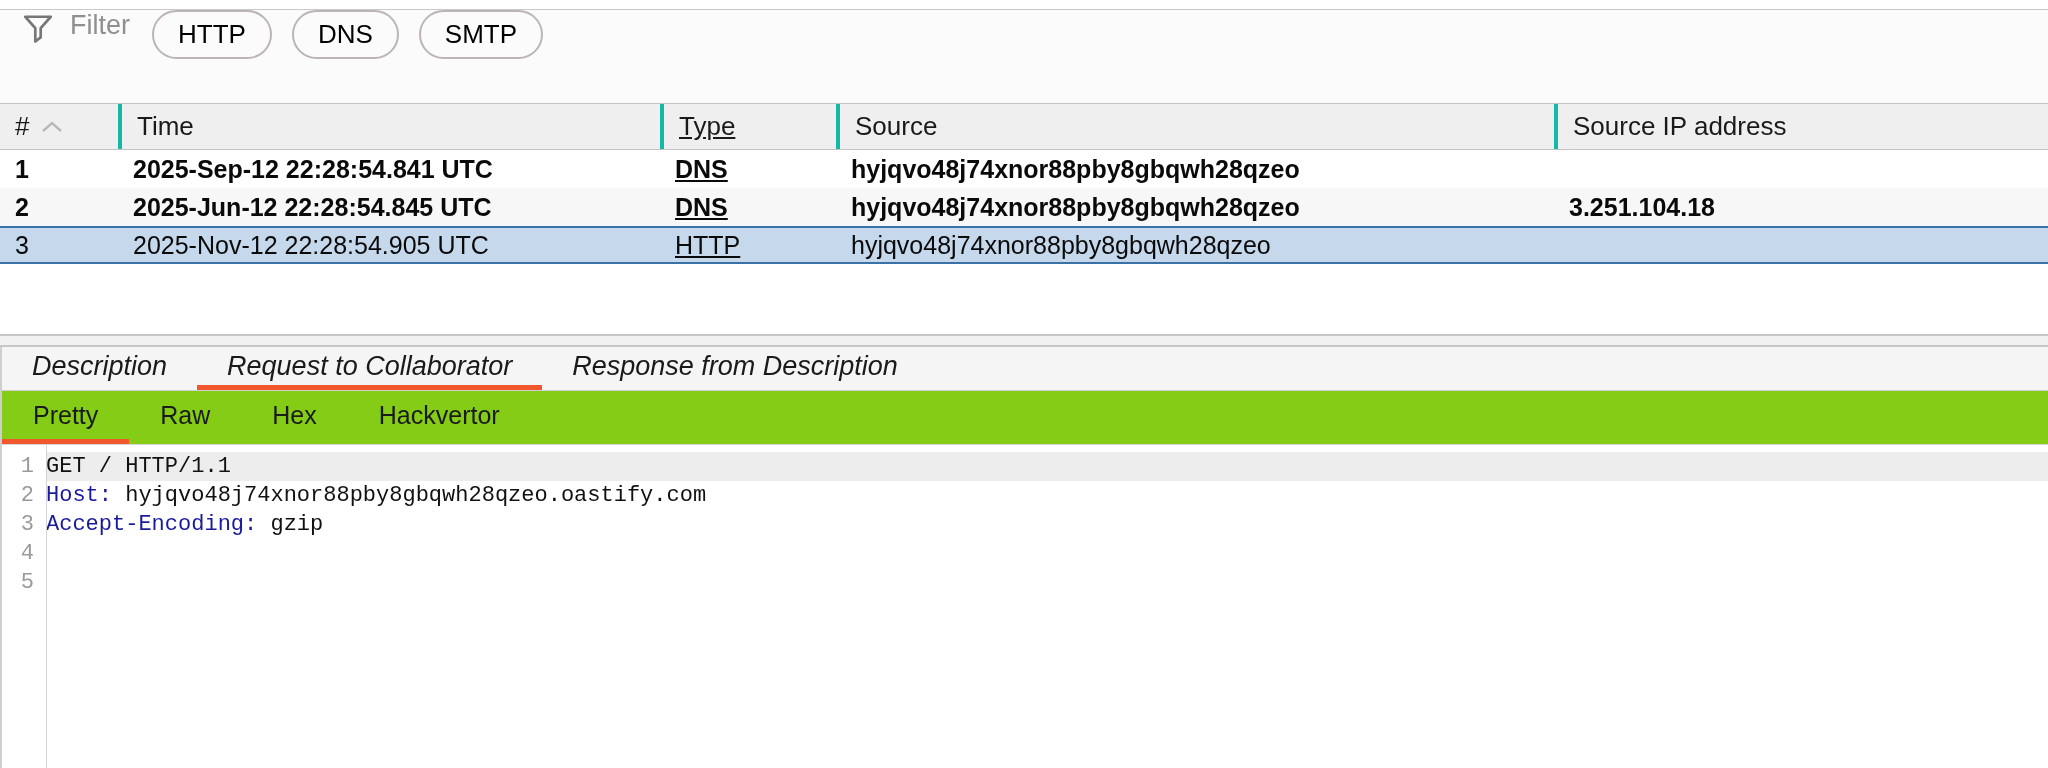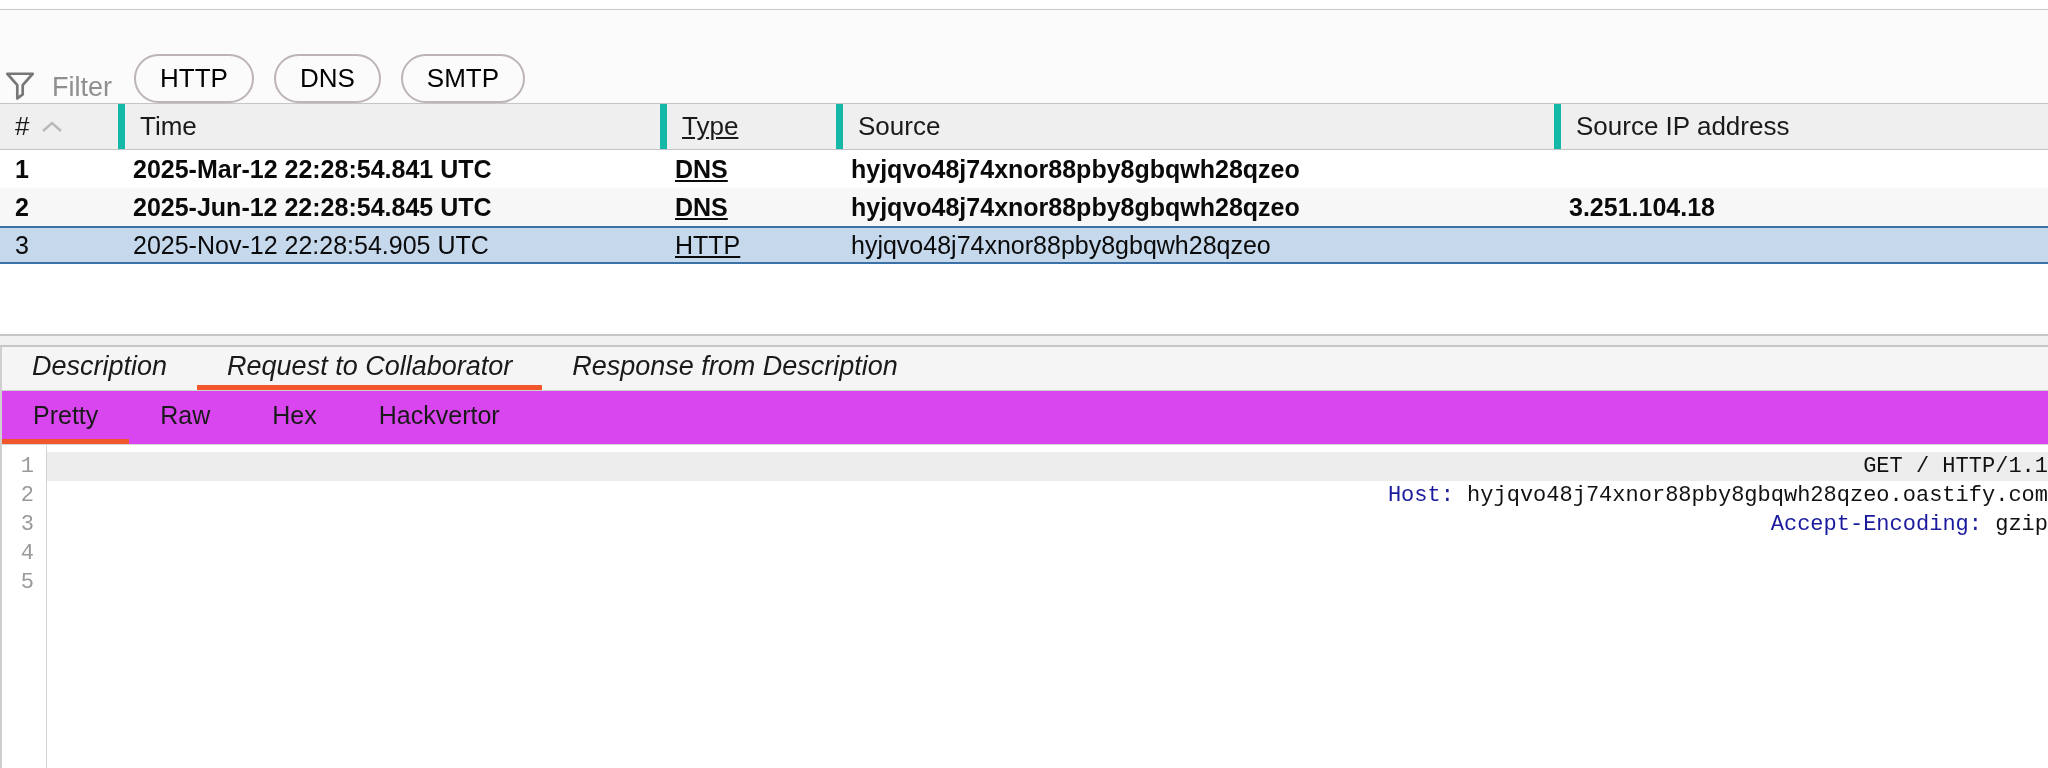--- a/index.html
+++ b/index.html
@@ -8,31 +8,31 @@
     --selection-border:#3a72a8;
     --syntax-header-name:#1a1a9c;
     --line-number:#9a9a9a;
   }
   *{margin:0;padding:0;box-sizing:border-box;}
   html,body{width:2048px;height:768px;overflow:hidden;background:#fff;
     font-family:"Liberation Sans",sans-serif;color:#111;}
   .top-strip{height:10px;background:#fff;border-bottom:1px solid #c9c9c9;}
 
   
-  .filter-bar{height:93px;background:#fbfbfb;display:flex;align-items:flex-end;padding-left:2px;}
+  .filter-bar{height:93px;background:#fbfbfb;display:flex;align-items:flex-start;padding-left:20px;}
   .funnel{width:36px;height:36px;flex:none;}
   .filter-label{color:#8f8f8f;font-size:27px;margin-left:14px;margin-right:22px;}
   .pill{border:2px solid #bdb5b5;border-radius:25px;background:transparent;color:#000;
     font-family:"Liberation Sans",sans-serif;font-size:26px;padding:7px 24px;margin-right:20px;cursor:pointer;}
 
   
   .tbl-header{height:47px;background:#efefef;border-top:1px solid #c6c6c6;border-bottom:1px solid #c3c3c3;
     display:flex;align-items:stretch;font-size:26px;color:#1a1a1a;}
   .hcell{display:flex;align-items:center;padding-left:15px;}
-  .hcell + .hcell{border-left:7px solid #14b8a6;}
+  .hcell + .hcell{border-left:4px solid #14b8a6;}
   .col-num{width:118px;flex:none;}
   .col-time{width:542px;flex:none;}
   .col-type{width:176px;flex:none;text-decoration:underline;}
   .col-payload{width:718px;flex:none;}
   .col-ip{flex:1;}
   .sort-caret{margin-left:12px;display:inline-flex;}
   .trow{height:38px;display:flex;align-items:stretch;font-size:25px;color:#0a0a0a;background:#fff;}
   .trow.alt{background:#f7f7f7;}
   .trow.unread{font-weight:700;}
   .trow .cell{display:flex;align-items:center;padding-left:15px;white-space:nowrap;overflow:hidden;}
@@ -41,31 +41,31 @@
   .tbl-empty{height:70px;background:#fff;}
 
   
   .splitter{height:13px;background:#f0f0f0;border-top:2px solid #c6c6c6;border-bottom:2px solid #c6c6c6;cursor:row-resize;}
 
   
   .lower-panel{border-left:2px solid #cfcfcf;height:423px;display:flex;flex-direction:column;}
   .detail-tabs{height:44px;background:#f5f5f5;border-bottom:1px solid #cfcfcf;display:flex;font-size:27px;font-style:italic;}
   .dtab{display:flex;align-items:center;padding:0 30px;border-bottom:5px solid transparent;cursor:pointer;color:#1a1a1a;}
   .dtab.active{border-bottom-color:var(--accent-orange);}
-  .view-tabs{height:54px;background:#d946ef;border-bottom:1px solid #d6d6d6;display:flex;font-size:25px;}
+  .view-tabs{height:54px;background:#84cc16;border-bottom:1px solid #d6d6d6;display:flex;font-size:25px;}
   .vtab{display:flex;align-items:center;padding:0 31px;border-bottom:5px solid transparent;cursor:pointer;color:#1a1a1a;}
   .vtab.active{border-bottom-color:var(--accent-orange);}
 
   
   .editor{flex:1;position:relative;background:#fff;padding-top:7px;
     font-family:"Liberation Mono","DejaVu Sans Mono",monospace;font-size:22px;}
   .editor::before{content:"";position:absolute;left:44px;top:0;bottom:0;width:1px;background:#d4d4d4;}
   .code-line{display:flex;line-height:29px;height:29px;}
   .ln{width:44px;flex:none;text-align:right;padding-right:12px;color:var(--line-number);font-size:22px;}
-  .code{flex:1;padding-left:20px;white-space:pre;color:#111;text-align:right;}
+  .code{flex:1;white-space:pre;color:#111;}
   .code-line.highlight .code{background:#ededed;}
   .seg-name{color:var(--syntax-header-name);}
 </style>
 </head>
 <body>
 
 <div class="top-strip"></div>
 
 <div class="filter-bar">
   <svg class="funnel" viewBox="0 0 24 24">
@@ -95,21 +95,21 @@
   <div class="hcell col-payload">
       <span>Source</span>
     </div>
   <div class="hcell col-ip">
       <span>Source IP address</span>
     </div>
 </div>
 
 <div class="trow unread">
   <div class="cell col-num">1</div>
-  <div class="cell col-time">2025-Mar-12 22:28:54.841 UTC</div>
+  <div class="cell col-time">2025-Sep-12 22:28:54.841 UTC</div>
   <div class="cell col-type">DNS</div>
   <div class="cell col-payload">hyjqvo48j74xnor88pby8gbqwh28qzeo</div>
 </div>
 <div class="trow unread alt">
   <div class="cell col-num">2</div>
   <div class="cell col-time">2025-Jun-12 22:28:54.845 UTC</div>
   <div class="cell col-type">DNS</div>
   <div class="cell col-payload">hyjqvo48j74xnor88pby8gbqwh28qzeo</div>
   <div class="cell col-ip">3.251.104.18</div>
 </div>

